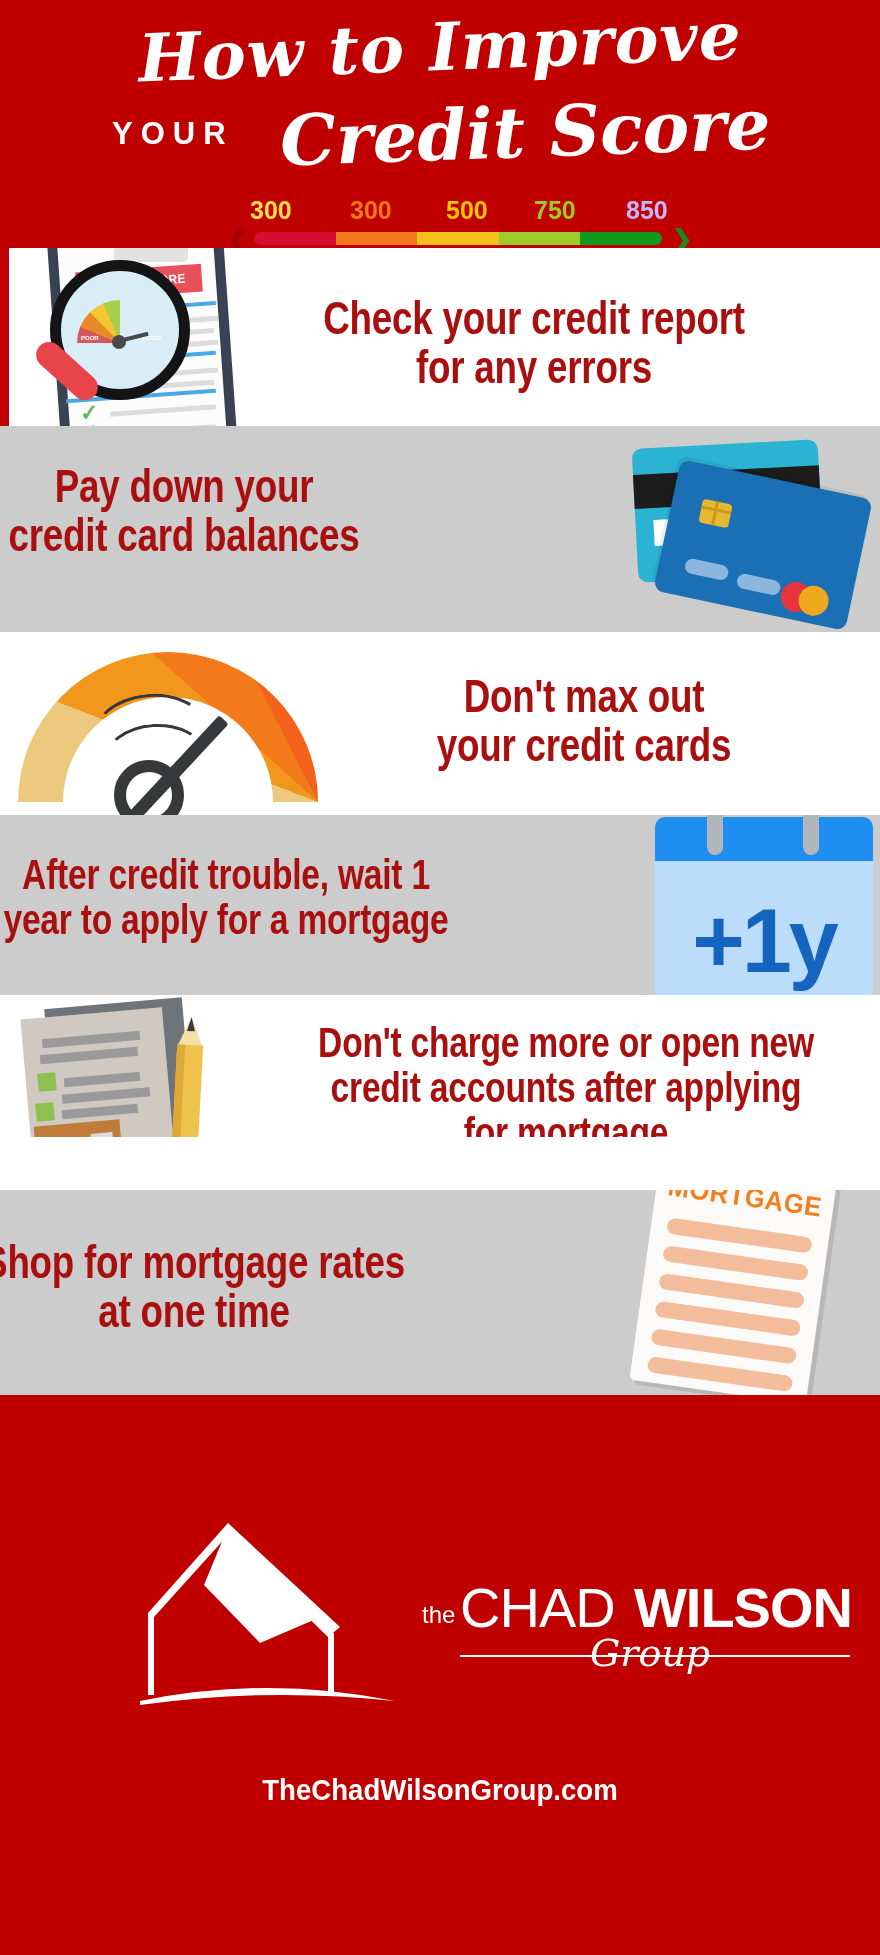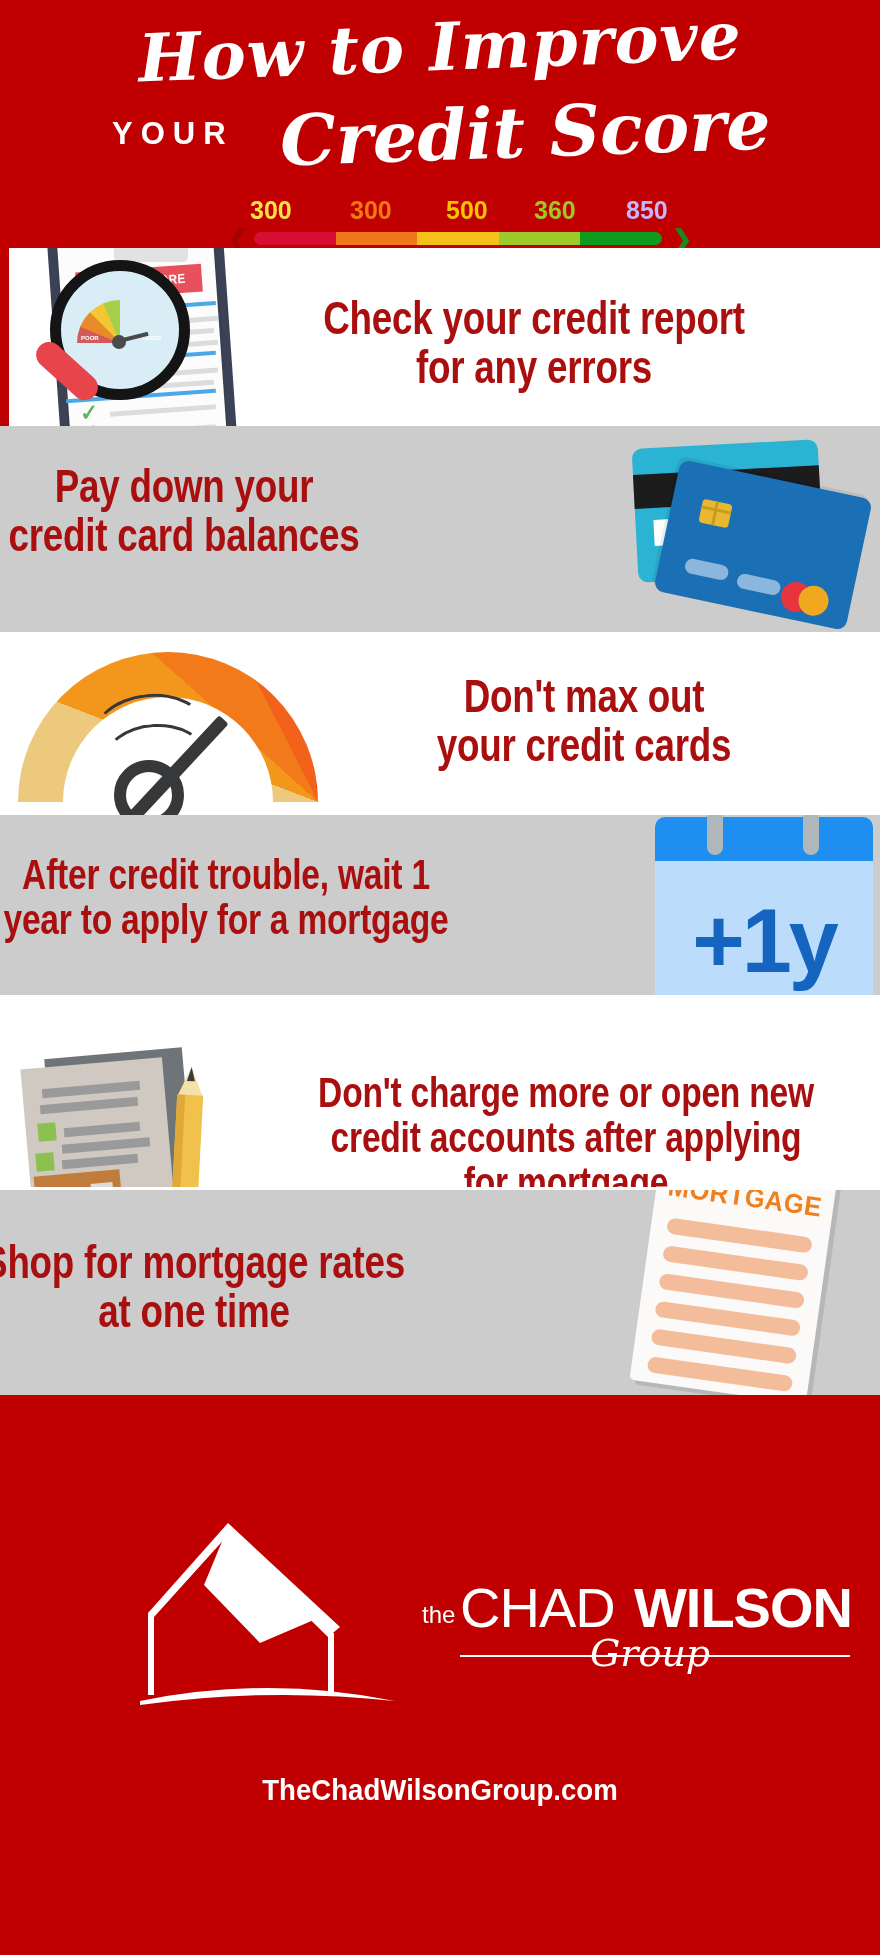--- a/index.html
+++ b/index.html
@@ -140,21 +140,21 @@
   <div class="header">
     <div class="title-script1">How to Improve</div>
     <div class="title-your">YOUR</div>
     <div class="title-script2">Credit Score</div>
 
     <div class="scale">
       <div class="scale-nums" id="scale-nums">
           <div class="scale-num" style="left: 0px; color: #fde047; text-align: center;">300</div>
           <div class="scale-num" style="left: 100px; color: rgb(240, 122, 16);">300</div>
           <div class="scale-num" style="left: 196px; color: rgb(245, 196, 0);">500</div>
-          <div class="scale-num" style="left: 284px; color: rgb(159, 200, 32);">360</div>
+          <div class="scale-num" style="left: 284px; color: rgb(159, 200, 32);">750</div>
           <div class="scale-num" style="left: 376px; color: #c4b5fd;">850</div>
         </div>
     </div>
 
     <div class="bar-wrap">
       <span class="chev chev-l">❮</span>
       <div class="bar" id="score-bar">
           <span style="background: rgb(216, 13, 51);"></span>
           <span style="background: rgb(240, 120, 26);"></span>
           <span style="background: rgb(245, 192, 26);"></span>
@@ -255,21 +255,21 @@
       <div class="cal-ring" style="left:52px;top:6px;height:46px;"></div>
       <div class="cal-ring" style="left:148px;top:6px;height:46px;"></div>
       <div class="cal-num">+1y</div>
     </div>
     <div class="tip-text" id="tip3" style="left: -78px; top: 38px; width: 760px; font-size: 42px; text-align: center; transform-origin: left top; color: rgb(170, 15, 15);">
         <div>After credit trouble, wait 1</div>
         <div>year to apply for a mortgage</div>
       </div>
   </div>
 
-  <div class="sec white" style="top:1045px;height:142px;">
+  <div class="sec white" style="top:995px;height:142px;">
     <div class="docs">
       <div class="doc-back"></div>
       <div class="doc-front"></div>
       <div class="dl" style="left:28px;top:32px;width:98px;"></div>
       <div class="dl" style="left:26px;top:48px;width:98px;"></div>
       <div class="dg" style="left:24px;top:70px;"></div>
       <div class="dl" style="left:50px;top:72px;width:76px;"></div>
       <div class="dl" style="left:48px;top:88px;width:88px;"></div>
       <div class="dg" style="left:22px;top:100px;"></div>
       <div class="dl" style="left:48px;top:104px;width:76px;"></div>

